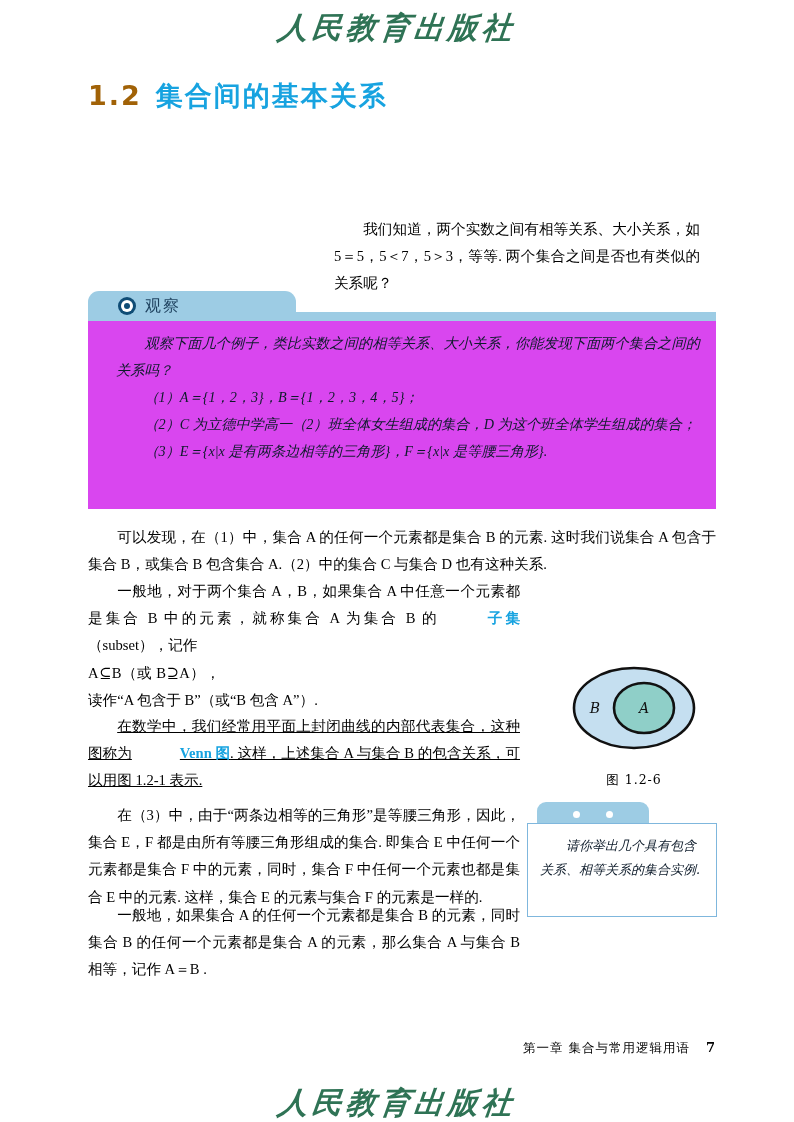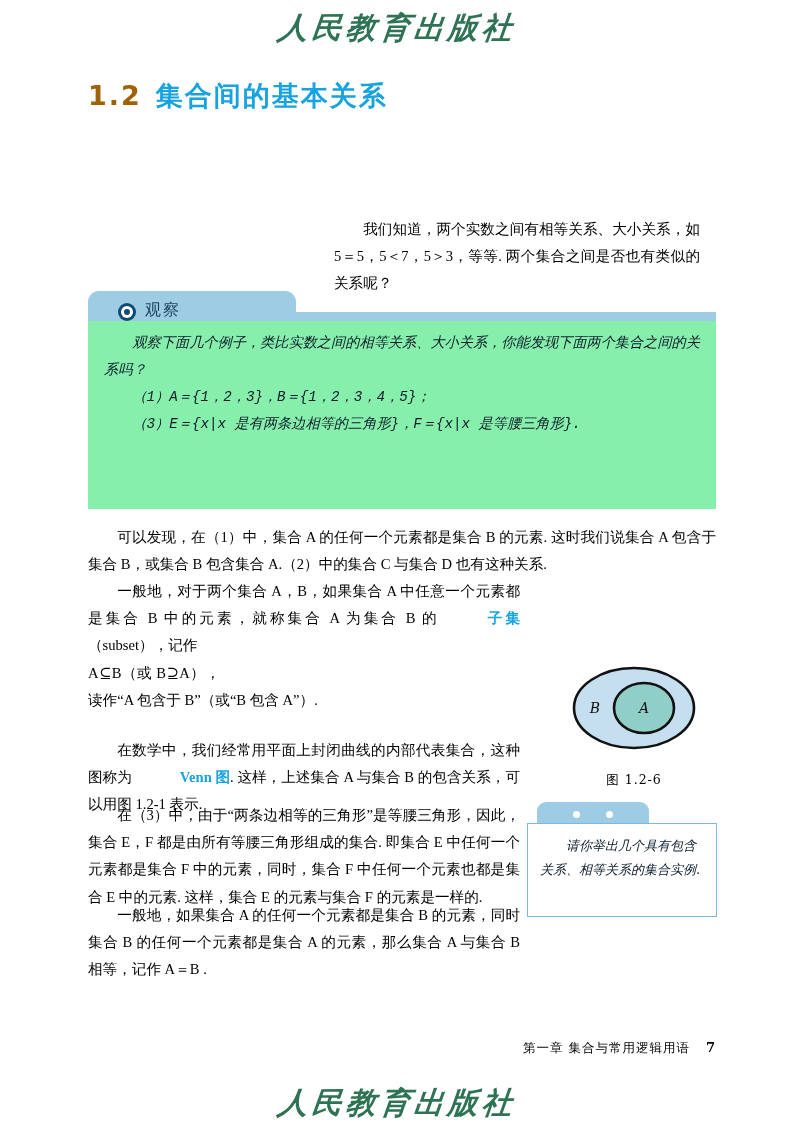--- a/index.html
+++ b/index.html
@@ -79,21 +79,21 @@
   }
   .observe-tab {
     position: absolute;
     left: 0;
     top: 0;
     width: 208px;
     height: 30px;
     background: #9dcce4;
     border-radius: 11px 11px 0 0;
     display: flex;
-    align-items: flex-end;
+    align-items: center;
     padding-left: 30px;
     box-sizing: border-box;
   }
   .observe-tab-label {
     font-family: "DejaVu Sans", sans-serif;
     font-size: 16px;
     color: #1c3f5c;
     margin-left: 9px;
     letter-spacing: 2px;
   }
@@ -128,24 +128,24 @@
     right: 0;
     height: 9px;
     background: #9dcce4;
   }
   .observe-body {
     position: absolute;
     left: 0;
     top: 30px;
     width: 628px;
     height: 188px;
-    background: #86efac;
+    background: #d946ef;
     box-sizing: border-box;
-    padding: 9px 16px 0 16px;
-    font-family: Liberation Mono, monospace;
+    padding: 9px 16px 0 28px;
+    font-family: Liberation Serif, serif;
     font-size: 14.2px;
     line-height: 27px;
     font-style: italic;
     color: #0d1b2a;
   }
   .observe-body p {
     margin: 0;
     text-align: justify;
     text-justify: inter-ideograph;
   }
@@ -159,21 +159,21 @@
     font-size: 14.6px;
     line-height: 27.2px;
   }
   .body-col p {
     margin: 0;
     text-align: justify;
     text-justify: inter-ideograph;
   }
   .blk-a { top: 524px; }
   .blk-b { top: 578px; width: 432px; }
-  .blk-c { top: 737px; width: 432px; }
+  .blk-c { top: 713px; width: 432px; text-decoration: underline; }
   .blk-d { top: 802px; width: 432px; }
   .blk-e { top: 902px; width: 432px; }
 
   .formula {
     margin: 0;
     text-align: center;
     text-indent: 0;
     letter-spacing: 0.5px;
   }
   .kw-blue {
@@ -274,20 +274,21 @@
 
 <div class="observe-box">
   <div class="observe-strip"></div>
   <div class="observe-tab">
     <span class="target-icon"></span>
     <span class="observe-tab-label">观察</span>
   </div>
   <div class="observe-body">
     <p class="indent">观察下面几个例子，类比实数之间的相等关系、大小关系，你能发现下面两个集合之间的关系吗？</p>
     <p class="item">（1）A＝{1，2，3}，B＝{1，2，3，4，5}；</p>
+    <p class="item">（2）C 为立德中学高一（2）班全体女生组成的集合，D 为这个班全体学生组成的集合；</p>
     <p class="item">（3）E＝{x|x 是有两条边相等的三角形}，F＝{x|x 是等腰三角形}.</p>
   </div>
 </div>
 
 <div class="body-col blk-a">
   <p class="indent">可以发现，在（1）中，集合 A 的任何一个元素都是集合 B 的元素. 这时我们说集合 A 包含于集合 B，或集合 B 包含集合 A.（2）中的集合 C 与集合 D 也有这种关系.</p>
 </div>
 
 <div class="body-col blk-b">
   <p class="indent"><span>一般地，对于两个集合 A，B，如果集合 A 中任意一个元素都是集合 B 中的元素，就称集合 A 为集合 B 的</span><span class="kw-blue">子集</span><span>（subset），记作</span></p>

